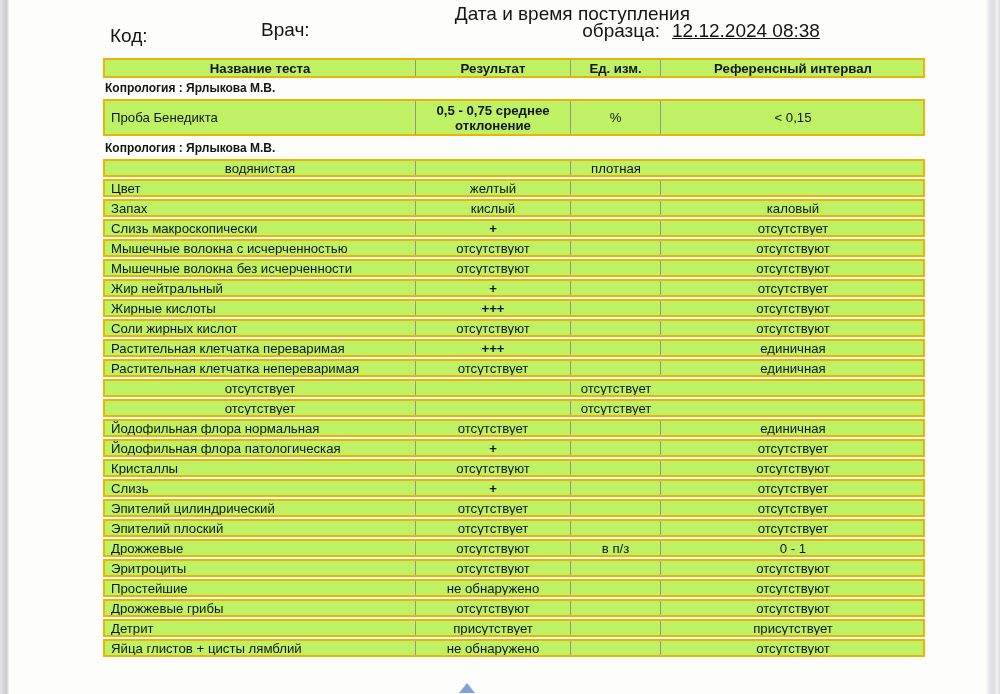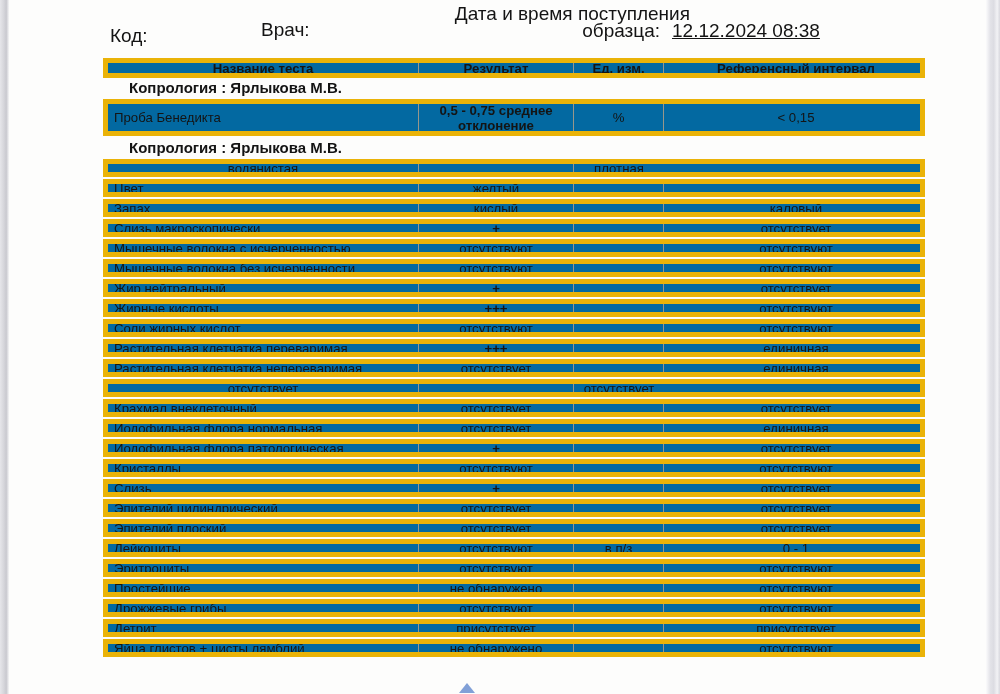--- a/index.html
+++ b/index.html
@@ -26,40 +26,40 @@
   #code-label   { left:110px; top:19px;margin-top:6px; }
   #doctor-label { left:261px; top:19px; }
   #date-line1   { left:300px; top:3px;  width:390px; text-align:right; }
   #date-line2   { left:300px; top:20px; width:360px; text-align:right; }
   #date-value   { left:672px; top:20px;text-decoration:underline; }
   
   .report { position:absolute; left:103px; top:58px; width:822px; }
   .row {
     display:grid;
     grid-template-columns:311px 155px 90px 264px;
-    border:5px solid #eab308;
+    border:2px solid #eab308;
     height:18px;
     margin-bottom:2px;
-    background:#0369a1;
+    background:#bef264;
   }
   .row.header-row { height:20px; margin-bottom:0; font-weight:bold; }
   .row.tall { height:37px; }
   .cell {
     display:flex; align-items:center; justify-content:center;
     font-size:13.2px; line-height:15px;
     text-align:center; overflow:hidden;
   }
   .cell.c1 { justify-content:flex-start; text-align:left; padding:0 6px; }
   .cell.c1, .cell.c2, .cell.c3 { border-right:1px solid #97978a; }
   .header-row .cell.c1 { justify-content:center; text-align:center; }
   .cell.bold { font-weight:bold; }
   .section-title {
     height:21px; line-height:20px;
-    font-size:15px; font-weight:bold;
-    padding-left:2px; white-space:nowrap;margin-left:24px;
+    font-size:12px; font-weight:bold;
+    padding-left:2px; white-space:nowrap;
   }
   
   .scroll-up {
     position:absolute; left:459px; top:683px;
     width:0; height:0;
     border-left:8px solid transparent;
     border-right:8px solid transparent;
     border-bottom:10px solid #6b8fd0;
     opacity:.85;
     cursor:pointer;
@@ -156,21 +156,20 @@
       <div class="cell c2">отсутствует</div>
       <div class="cell c3"></div>
       <div class="cell c4">единичная</div>
     </div>
     <div class="row">
       <div class="cell c2">отсутствует</div>
       <div class="cell c3"></div>
       <div class="cell c4">отсутствует</div>
     </div>
     <div class="row">
-      <div class="cell c1">Крахмал внеклеточный</div>
       <div class="cell c2">отсутствует</div>
       <div class="cell c3"></div>
       <div class="cell c4">отсутствует</div>
     </div>
     <div class="row">
       <div class="cell c1">Йодофильная флора нормальная</div>
       <div class="cell c2">отсутствует</div>
       <div class="cell c3"></div>
       <div class="cell c4">единичная</div>
     </div>
@@ -198,21 +197,21 @@
       <div class="cell c3"></div>
       <div class="cell c4">отсутствует</div>
     </div>
     <div class="row">
       <div class="cell c1">Эпителий плоский</div>
       <div class="cell c2">отсутствует</div>
       <div class="cell c3"></div>
       <div class="cell c4">отсутствует</div>
     </div>
     <div class="row">
-      <div class="cell c1">Лейкоциты</div>
+      <div class="cell c1">Дрожжевые</div>
       <div class="cell c2">отсутствуют</div>
       <div class="cell c3">в п/з</div>
       <div class="cell c4">0 - 1</div>
     </div>
     <div class="row">
       <div class="cell c1">Эритроциты</div>
       <div class="cell c2">отсутствуют</div>
       <div class="cell c3"></div>
       <div class="cell c4">отсутствуют</div>
     </div>

